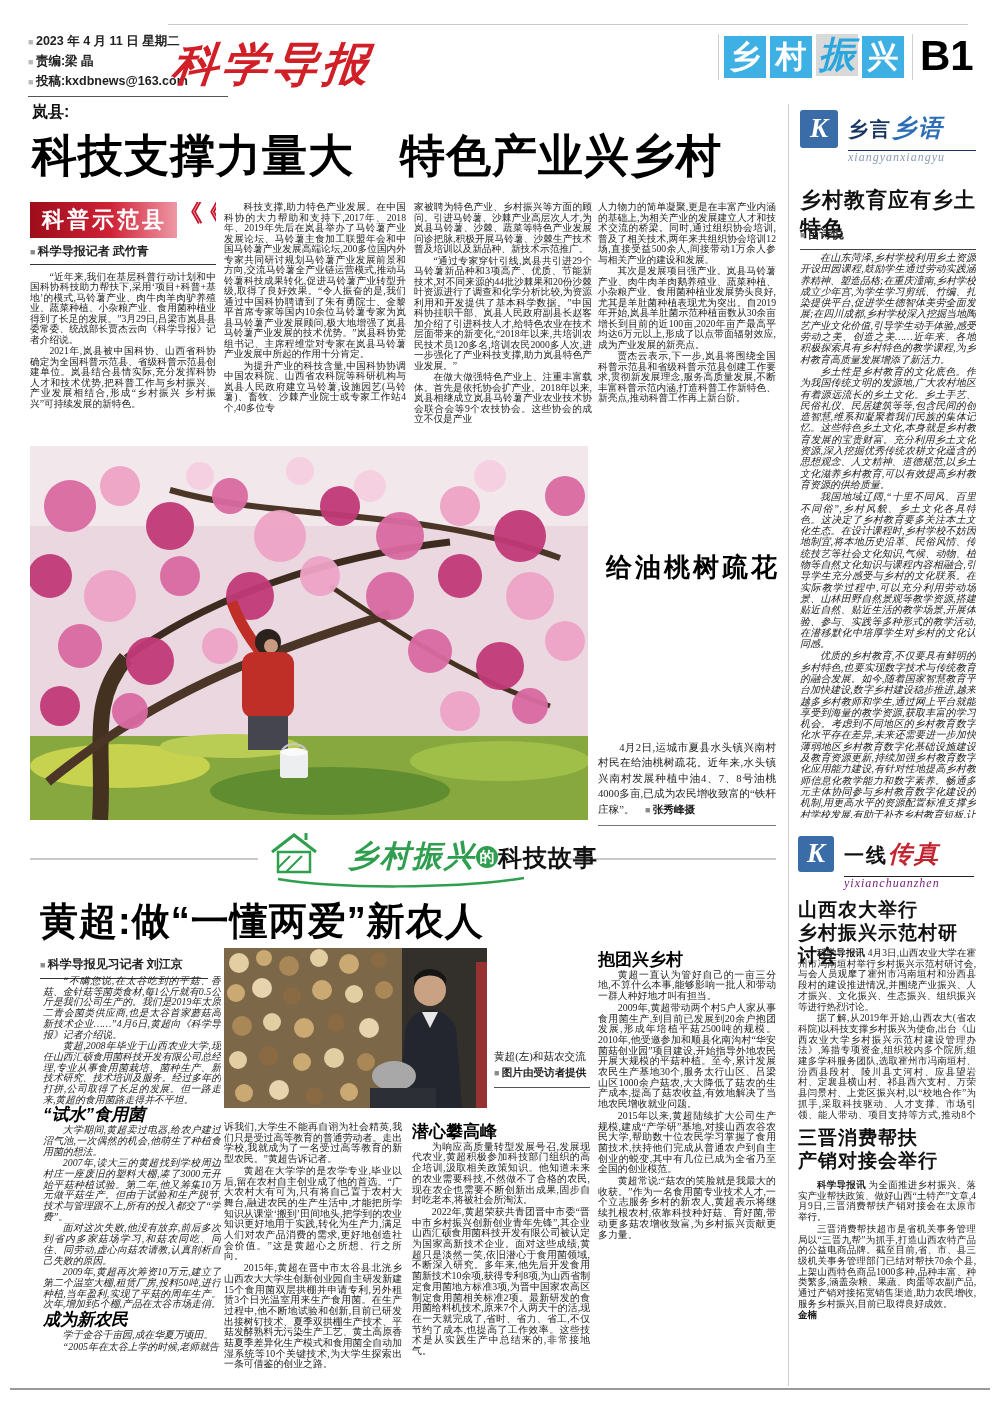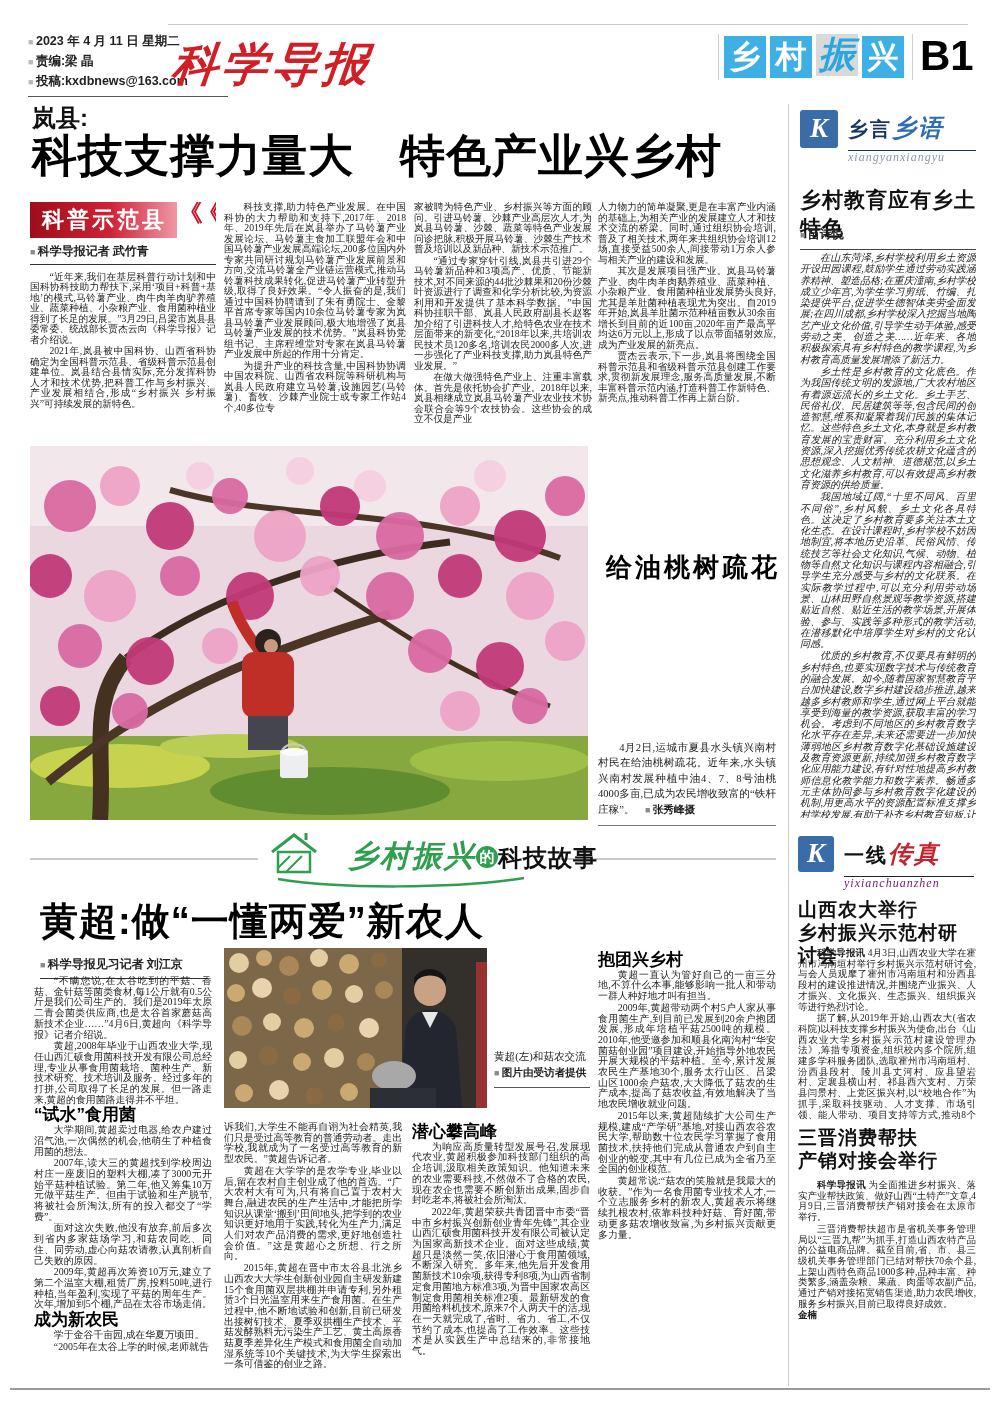--- a/index.html
+++ b/index.html
@@ -17,21 +17,21 @@
   .hdr-line{font-size:12.5px;line-height:19px;font-weight:bold;color:#222;}
   .hdr-line .sqb::before{color:#b9b9b9;}
   .rule{background:#c9c9c9;}
   .masthead-script{font-size:46px;font-weight:900;color:#d01f26;font-style:italic;
     letter-spacing:4px;transform:skewX(-6deg);font-family:"Liberation Serif",serif;}
   .sq{width:42px;height:42px;background:#3fb0e4;display:inline-block;text-align:center;}
   .sq span{font-size:31px;line-height:42px;font-weight:900;color:#fff;}
   .sq.gray{background:#d9d9d9;}
   .sq.gray span{color:#2ba7de;font-style:italic;font-size:37px;font-family:"Liberation Serif",serif;}
   .pageno{font-size:42px;font-weight:900;color:#000;}
-  .kicker{font-size:24px;font-weight:900;color:#111;}
+  .kicker{font-size:16px;font-weight:900;color:#111;}
   .headline1{font-size:45px;font-weight:900;color:#000;letter-spacing:1px;}
   .badge-red{display:inline-block;height:36px;line-height:36px;padding:0 10px 0 12px;
     background:linear-gradient(90deg,#9e0d1a,#cf2336 55%,#ef98a6);color:#fff;
     font-size:22px;font-weight:900;letter-spacing:3px;}
   .chev{color:#c8142a;font-weight:900;font-size:26px;letter-spacing:-7px;vertical-align:6px;}
   .byline{font-size:12px;font-weight:bold;color:#222;}
   .byline-u{border-bottom:1px solid #333;padding-bottom:6px;margin-bottom:7px;}
   .photo-title{font-size:26px;font-weight:900;letter-spacing:3px;color:#000;}
   .cap{font-size:10.6px;line-height:15.4px;text-indent:2em;}
   .klogo{width:38px;height:38px;background:#3a6ca8;border-radius:3px;color:#fff;text-align:center;
@@ -248,26 +248,26 @@
         <rect x="146" y="140" width="66" height="20" fill="#2c2f35"></rect>
       </g>
       <rect x="252" y="14" width="11" height="146" fill="#973232"></rect>
     </svg>
   </div>
   <div class="abs" style="left:494px;top:1050px;width:96px;border-bottom:1px solid #555;padding-bottom:6px;">
     <p class="cont" style="font-size:10.6px;line-height:14.5px;"><span>黄超(左)和菇农交流</span></p>
     <p class="cont" style="font-size:10.6px;line-height:14.5px;font-weight:bold;"><span class="sqb"></span><span>图片由受访者提供</span></p>
   </div>
 
-  <div class="abs col feat-txt" style="left:34px;top:976px;width:178px;height:412px;">
+  <div class="abs col feat-txt" style="left:43px;top:976px;width:178px;height:412px;font-style:italic;">
     <p>“不瞒您说,在太谷吃到的平菇、香菇、金针菇等菌类食材,每1公斤就有0.5公斤是我们公司生产的。我们是2019年太原二青会菌类供应商,也是太谷首家蘑菇高新技术企业……”4月6日,黄超向《科学导报》记者介绍说。</p>
     <p>黄超,2008年毕业于山西农业大学,现任山西汇硕食用菌科技开发有限公司总经理,专业从事食用菌栽培、菌种生产、新技术研究、技术培训及服务。经过多年的打拼,公司取得了长足的发展。但一路走来,黄超的食用菌路走得并不平坦。</p>
     <div class="subhead">“试水”食用菌</div>
     <p>大学期间,黄超卖过电器,给农户建过沼气池,一次偶然的机会,他萌生了种植食用菌的想法。</p>
-    <p>2007年,读大三的黄超找到学校周边村庄一座废旧的塑料大棚,凑了3000元开始平菇种植试验。第二年,他又筹集10万元做平菇生产。但由于试验和生产脱节,将被社会所淘汰,所有的投入都交了“学费”。</p>
+    <p>2007年,读大三的黄超找到学校周边村庄一座废旧的塑料大棚,凑了3000元开始平菇种植试验。第二年,他又筹集10万元做平菇生产。但由于试验和生产脱节,技术与管理跟不上,所有的投入都交了“学费”。</p>
     <p>面对这次失败,他没有放弃,前后多次到省内多家菇场学习,和菇农同吃、同住、同劳动,虚心向菇农请教,认真剖析自己失败的原因。</p>
     <p>2009年,黄超再次筹资10万元,建立了第二个温室大棚,租赁厂房,投料50吨,进行种植,当年盈利,实现了平菇的周年生产。次年,增加到5个棚,产品在太谷市场走俏。</p>
     <div class="subhead">成为新农民</div>
     <p>学于金谷千亩园,成在华夏万顷田。</p>
     <p>“2005年在太谷上学的时候,老师就告</p>
   </div>
   <div class="abs col feat-txt" style="left:224px;top:1122px;width:178px;height:266px;">
     <p class="cont">诉我们,大学生不能再自诩为社会精英,我们只是受过高等教育的普通劳动者。走出学校,我就成为了一名受过高等教育的新型农民。”黄超告诉记者。</p>
     <p>黄超在大学学的是农学专业,毕业以后,留在农村自主创业成了他的首选。“广大农村大有可为,只有将自己置于农村大舞台,融进农民的生产生活中,才能把所学知识从课堂‘搬到’田间地头,把学到的农业知识更好地用于实践,转化为生产力,满足人们对农产品消费的需求,更好地创造社会价值。”这是黄超心之所想、行之所向。</p>
     <p>2015年,黄超在晋中市太谷县北洸乡山西农大大学生创新创业园自主研发新建15个食用菌双层拱棚并申请专利,另外租赁3个日光温室用来生产食用菌。在生产过程中,他不断地试验和创新,目前已研发出接树钉技术、夏季双拱棚生产技术、平菇发酵熟料无污染生产工艺、黄土高原香菇夏季差异化生产模式和食用菌全自动加湿系统等10个关键技术,为大学生探索出一条可借鉴的创业之路。</p>

